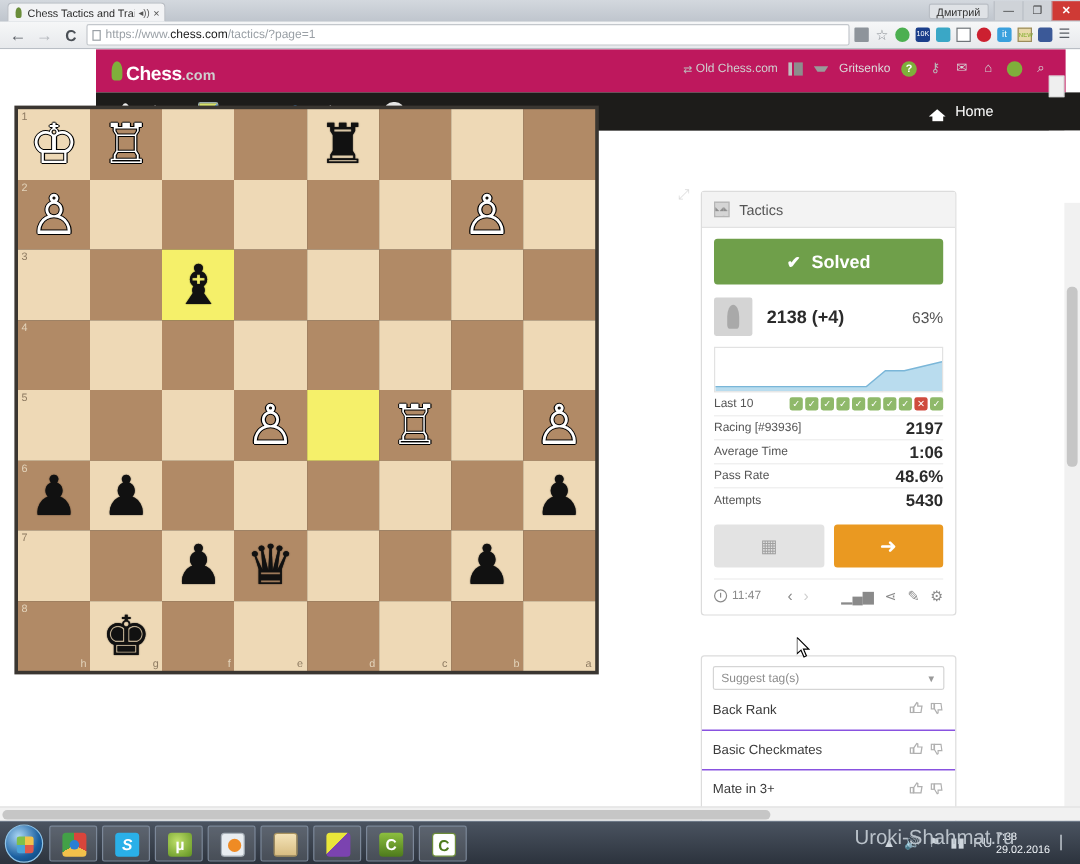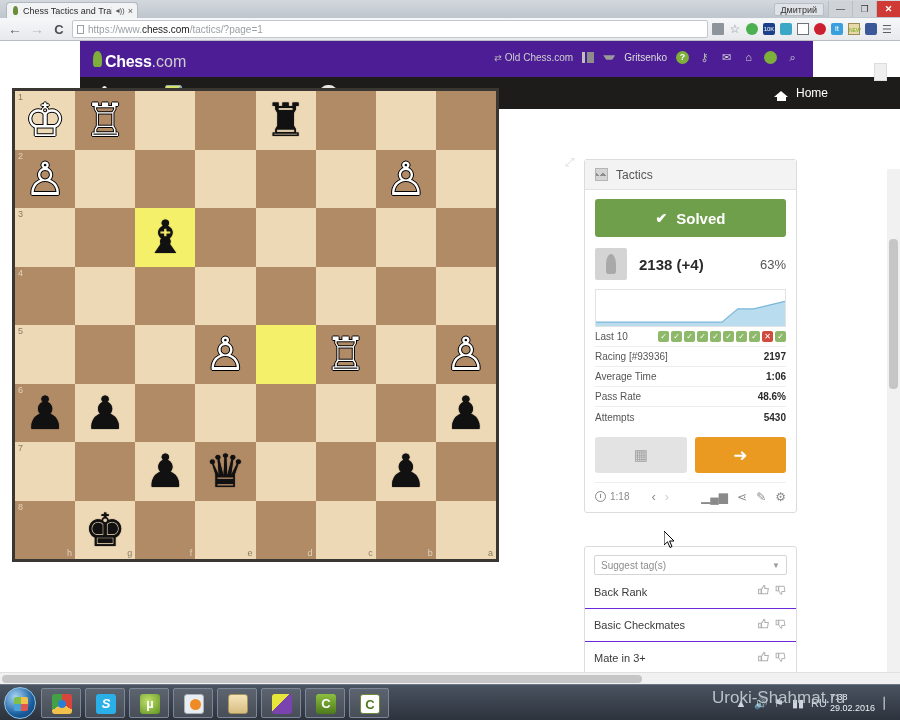--- a/index.html
+++ b/index.html
@@ -79,31 +79,31 @@
   .tb-ic.it { background: #3aa0dd; border-radius: 2px; color: #fff; font-size: 8px; text-align: center; line-height: 12px; }
   .tb-ic.new { background: #e8d9a8; border: 1px solid #9b8c5c; font-size: 5px; text-align: center; color: #7a2; line-height: 12px; }
   .tb-ic.fb { background: #3b5998; border-radius: 2px; }
   .tb-ic.menu { color: #5a5f66; font-size: 11px; line-height: 12px; }
 
   
   .viewport { position: absolute; left: 0; top: 41px; width: 900px; height: 643px; background: #fff; overflow: hidden; }
 
   
   .site-header {
-    position: absolute; left: 80px; top: 0; width: 733px; height: 36px;
-    background: #4c1d95;
+    position: absolute; left: 80px; top: 0; width: 808px; height: 36px;
+    background: #be185d;
   }
   .logo { position: absolute; left: 12px; top: 8px; display: flex; align-items: baseline; }
   .logo-pawn { width: 11px; height: 18px; position: relative; margin-right: 2px; }
   .logo-pawn:before {
     content: ""; position: absolute; left: 1px; bottom: 0; width: 9px; height: 16px;
     background: #7faf3b; border-radius: 50% 50% 25% 25%;
   }
   .logo-chess { color: #fff; font-size: 16px; font-weight: bold; letter-spacing: -0.3px; }
-  .logo-com { color: #cfcfcf; font-size: 16px; font-weight: normal; }
+  .logo-com { color: #cfcfcf; font-size: 12px; font-weight: bold; }
 
   .hdr-right { position: absolute; right: 14px; top: 10px; display: flex; align-items: center; gap: 9px; }
   .hdr-link { color: #cfcfcf; font-size: 10px; display: flex; align-items: center; gap: 3px; }
   .swap-ico { color: #bdbdbd; font-size: 9px; }
   .hdr-sep-ic { width: 12px; height: 11px; display: inline-block; }
   .bars-ic { background: linear-gradient(90deg,#bfbfbf 0 3px, transparent 3px 5px, #8d8d8d 5px 12px); }
   .board-ic { background: #9a9a9a; clip-path: polygon(0 30%,100% 30%,75% 70%,25% 70%); }
   .hdr-user { color: #dcdcdc; font-size: 10px; }
   .rnd-ic { width: 13px; height: 13px; border-radius: 50%; display: inline-block; }
   .rnd-ic.q { background: #7faf3b; color: #fff; font-size: 9px; text-align: center; line-height: 13px; font-weight: bold; }
@@ -184,21 +184,21 @@
                    background:#a9a9a9; border-radius:50% 50% 20% 20%; }
   .rating-val { font-size: 15px; font-weight: bold; color: #2b2b2b; margin-left: 12px; text-align: center; }
   .rating-pct { margin-left: auto; font-size: 13px; color: #555; }
 
   .spark { margin-top: 9px; height: 38px; border: 1px solid #e2e2e2; background: #fff; position: relative; overflow: hidden; }
   .spark svg { display: block; width: 100%; height: 100%; }
 
   .stat-row { display: flex; align-items: center; justify-content: space-between;
               height: 20px; border-bottom: 1px solid #ededed; font-size: 10px; color: #555; }
   .stat-row:first-child { margin-top: 4px; }
-  .stat-val { font-weight: bold; color: #2b2b2b; font-size: 10px; }
+  .stat-val { font-weight: bold; color: #2b2b2b; font-size: 14px; }
   .last10 { display: flex; align-items: center; gap: 2px; }
   .tick { width: 11px; height: 11px; border-radius: 2px; color: #fff; font-size: 8px;
           text-align: center; line-height: 11px; }
   .tick.ok { background: #8fb96a; }
   .tick.bad { background: #cf4b3e; }
 
   .btn-row { display: flex; gap: 8px; margin-top: 10px; }
   .btn-secondary { flex: 1 1 0; height: 36px; background: #e3e3e3; border-radius: 3px;
                    display: flex; align-items: center; justify-content: center; color: #9f9f9f; font-size: 15px; }
   .btn-primary { flex: 1 1 0; height: 36px; background: #ea9921; border-radius: 3px;
@@ -563,21 +563,21 @@
               <span>▦</span>
             </div>
             <div class="btn-primary">
               <span>➜</span>
             </div>
           </div>
 
           <div class="footer-row">
             <span class="timer">
               <span class="clock-ic"></span>
-              <span>1:18</span>
+              <span>11:47</span>
             </span>
             <span class="pager">
               <span class="prev">‹</span>
               <span class="next">›</span>
             </span>
             <span class="foot-icons">
               <span>▁▄▆</span>
               <span>⋖</span>
               <span>✎</span>
               <span>⚙</span>

